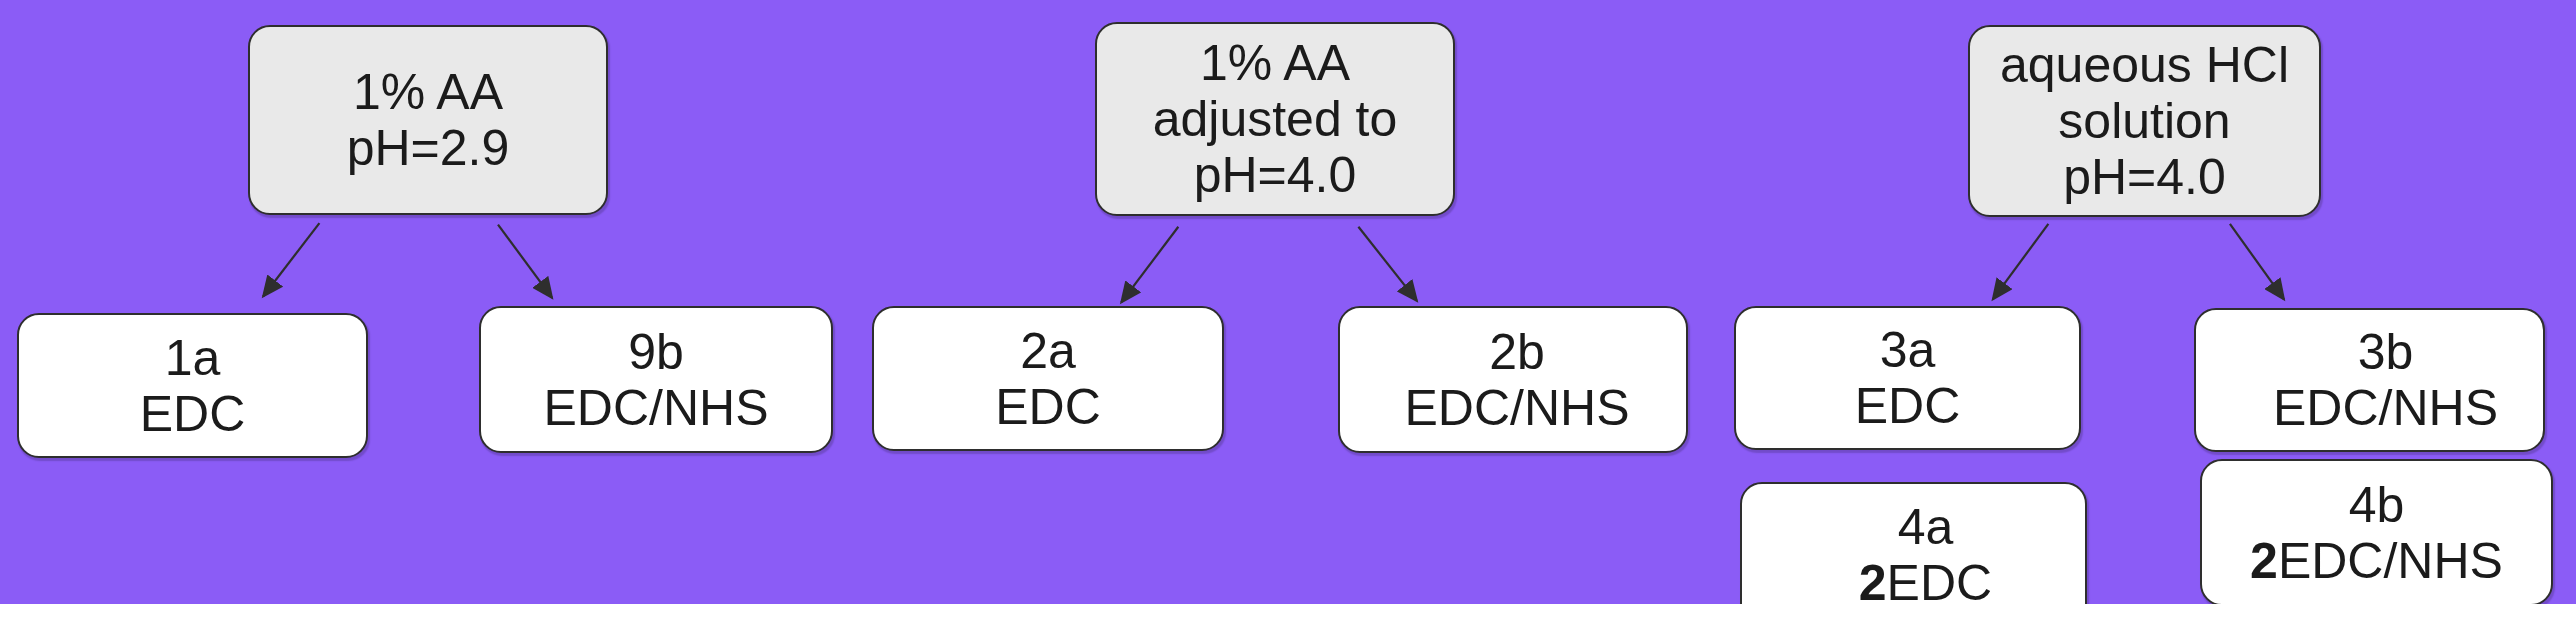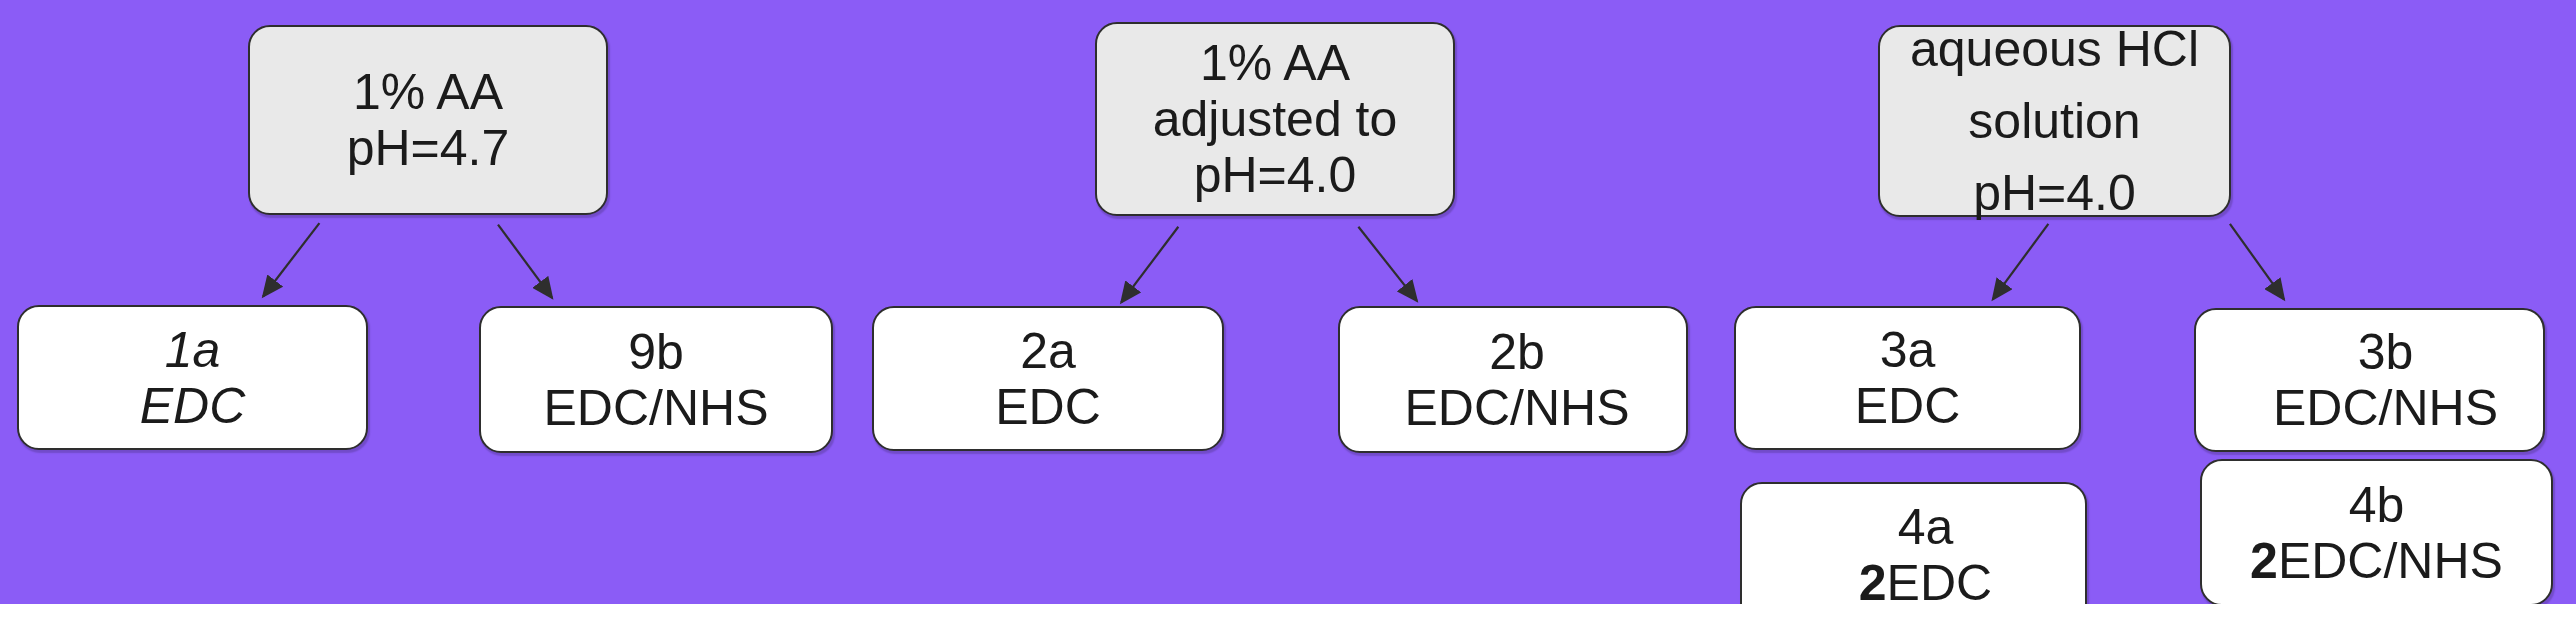--- a/index.html
+++ b/index.html
@@ -60,24 +60,24 @@
       <line x1="672" y1="303" x2="745" y2="402" marker-end="url(#ah)"></line>
       <line x1="1590" y1="306" x2="1513" y2="408" marker-end="url(#ah)"></line>
       <line x1="1833" y1="306" x2="1912" y2="406" marker-end="url(#ah)"></line>
       <line x1="2764" y1="302" x2="2689" y2="404" marker-end="url(#ah)"></line>
       <line x1="3009" y1="302" x2="3082" y2="404" marker-end="url(#ah)"></line>
     </g>
   </svg>
 
   <div class="box root" style="left:248px; top:24.5px; width:360px; height:190px;">
     <div class="line">1% AA</div>
-    <div class="line">pH=4.7</div>
+    <div class="line">pH=2.9</div>
   </div>
 
-  <div class="box child" style="left:17px; top:305px; width:351px; height:145px;font-style:italic;">
+  <div class="box child" style="left:17px; top:313px; width:351px; height:145px;">
     <div class="line">1a</div>
     <div class="line"><b></b><span>EDC</span></div>
   </div>
 
   <div class="box child" style="left:479px; top:306px; width:354px; height:147px;">
     <div class="line">9b</div>
     <div class="line"><b></b><span>EDC/NHS</span></div>
   </div>
 
   <div class="box root" style="left:1095px; top:22px; width:360px; height:194px;">
@@ -89,21 +89,21 @@
   <div class="box child" style="left:872px; top:306px; width:352px; height:145px;">
     <div class="line">2a</div>
     <div class="line"><b></b><span>EDC</span></div>
   </div>
 
   <div class="box child" style="left:1338px; top:306px; width:350px; height:147px;padding-left:8px;">
     <div class="line">2b</div>
     <div class="line"><b></b><span>EDC/NHS</span></div>
   </div>
 
-  <div class="box root" style="left:1878px; top:24.5px; width:353px; height:192px;gap:16px;">
+  <div class="box root" style="left:1968px; top:24.5px; width:353px; height:192px;">
     <div class="line">aqueous HCl</div>
     <div class="line">solution</div>
     <div class="line">pH=4.0</div>
   </div>
 
   <div class="box child" style="left:1734px; top:306px; width:347px; height:144px;text-align:center;">
     <div class="line">3a</div>
     <div class="line"><b></b><span>EDC</span></div>
   </div>
 

